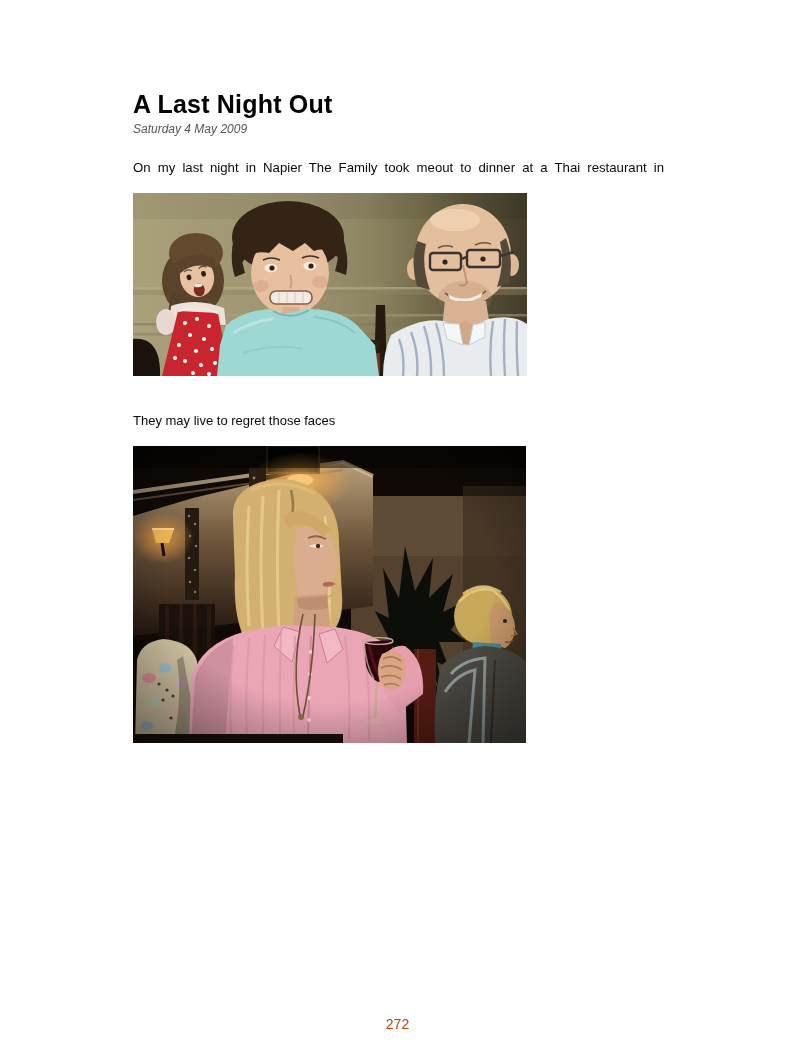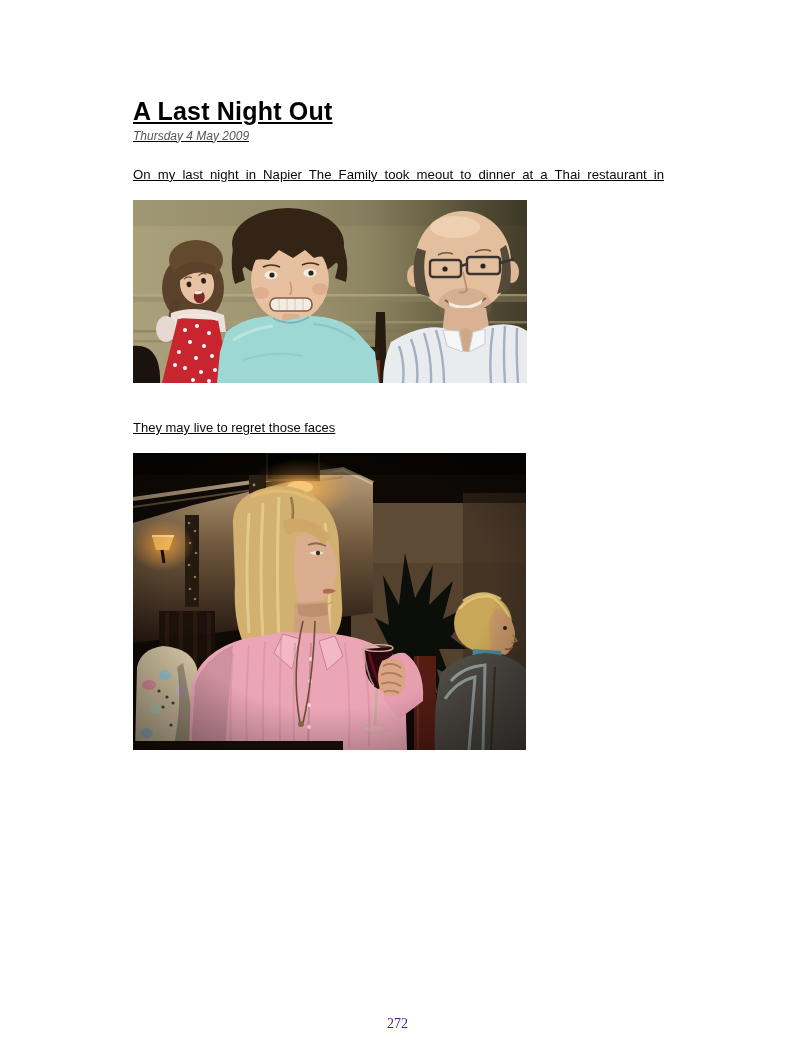--- a/index.html
+++ b/index.html
@@ -1,47 +1,47 @@
 <!DOCTYPE html>
 <html><head>
 <meta charset="utf-8">
 <style>
   html,body{margin:0;padding:0;}
   body{
     width:795px;height:1063px;position:relative;background:#ffffff;
     font-family:"Liberation Sans",sans-serif;overflow:hidden;
   }
-  .column{position:absolute;left:133px;top:97px;width:531px;text-decoration:underline;}
+  .column{position:absolute;left:133px;top:90px;width:531px;}
   .title{
     margin:0;font-family:"Liberation Sans",sans-serif;
     font-size:25px;font-weight:bold;line-height:1.14;color:#000;letter-spacing:0.2px;
   }
   .post-date{
     margin:3px 0 0 0;font-size:12px;font-style:italic;color:#555555;line-height:1.2;
   }
   .para{margin:21px 0 0 0;font-size:13.2px;line-height:1.7;color:#0a0a0a;}
   .para .jline{display:block;text-align:justify;text-align-last:justify;margin-top:18px;}
   .para .lastline{display:block;text-align:left;text-align-last:left;}
   .photo{display:block;margin:14px auto 0 auto;line-height:0;}
   .photo svg{display:block;}
   .caption{margin:37px 0 0 0;font-size:13px;color:#0a0a0a;line-height:1.3;}
   .photo2{margin-top:16px;}
   .page-number{
     position:absolute;top:1016px;left:0;width:795px;text-align:center;
-    font-family:Liberation Serif, serif;font-size:14px;color:#4c1d95;
+    font-family:Liberation Sans, sans-serif;font-size:14px;color:#c2410c;
   }
 </style>
 </head>
 <body>
 
 <main class="page">
   <section class="column">
 
     <h1 class="title">A Last Night Out</h1>
-    <p class="post-date">Thursday 4 May 2009</p>
+    <p class="post-date">Saturday 4 May 2009</p>
 
     <p class="para">
       <span class="jline">On my last night in Napier The Family took meout to dinner at a Thai restaurant in</span>
     </p>
 
     <figure class="photo photo1" role="img" aria-label="The Family at the Thai restaurant: a young girl in a red polka-dot dress, a teenage boy in a light blue t-shirt pulling a grimace, and a bald man with glasses in a striped shirt">
       <svg width="394" height="183" viewBox="0 0 394 183" xmlns="http://www.w3.org/2000/svg">
         <defs>
           <linearGradient id="p1wall" x1="0" y1="0" x2="1" y2="0">
             <stop offset="0" stop-color="#aaa17b"></stop>

